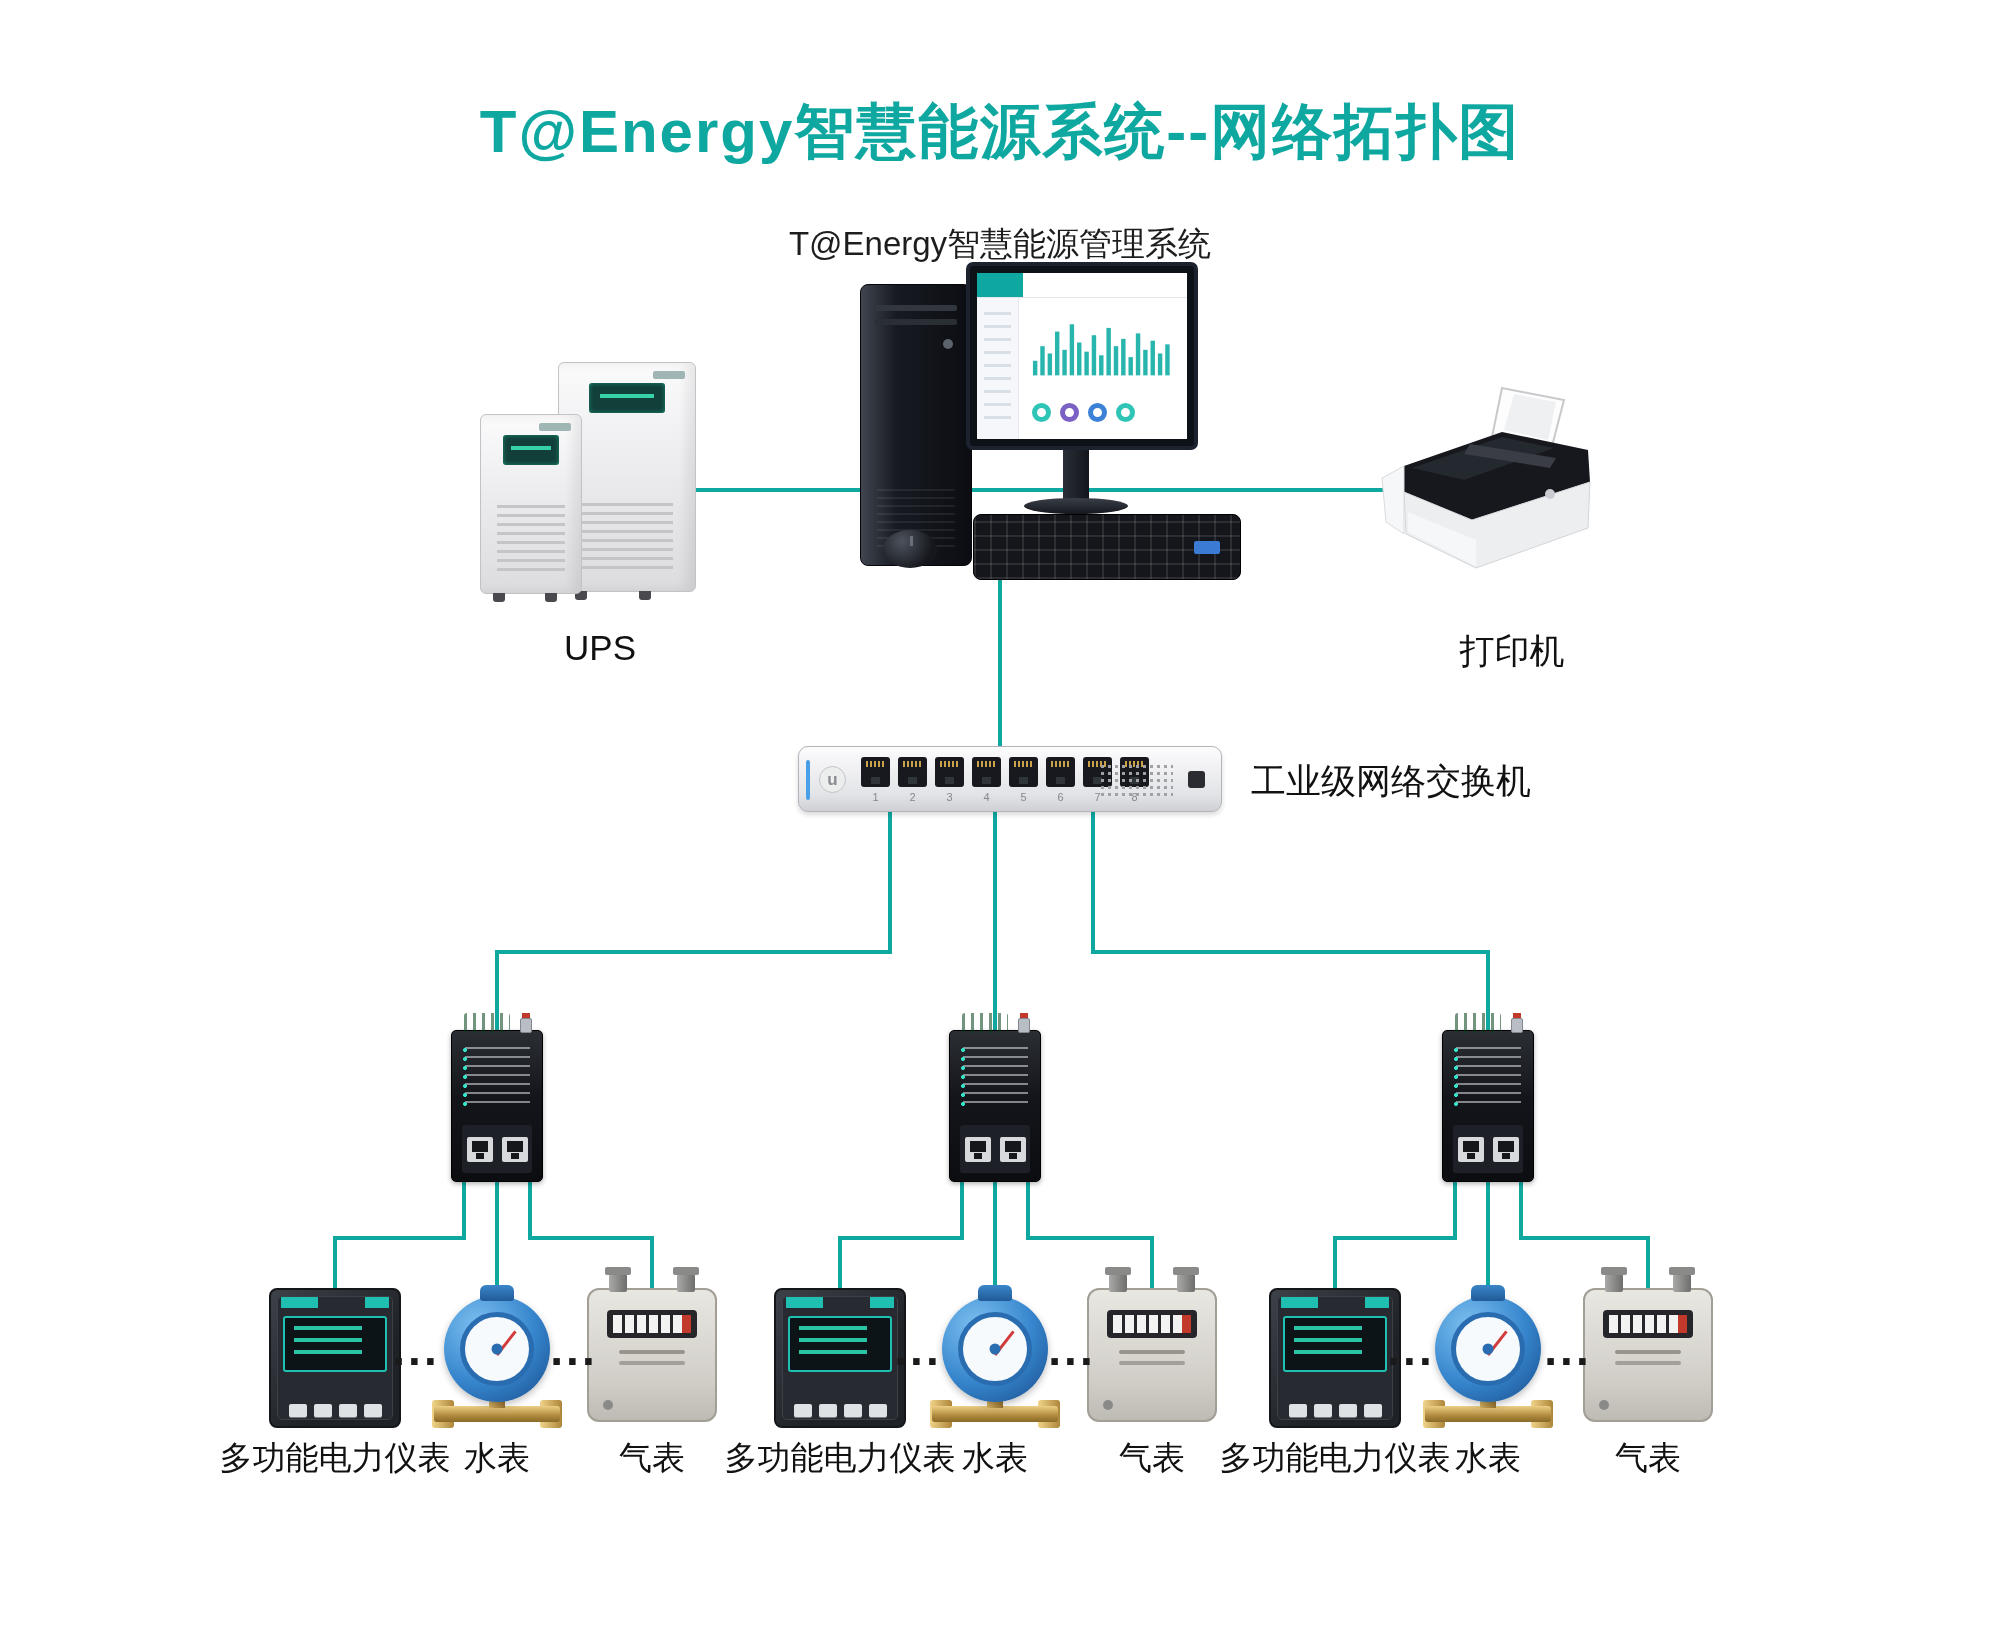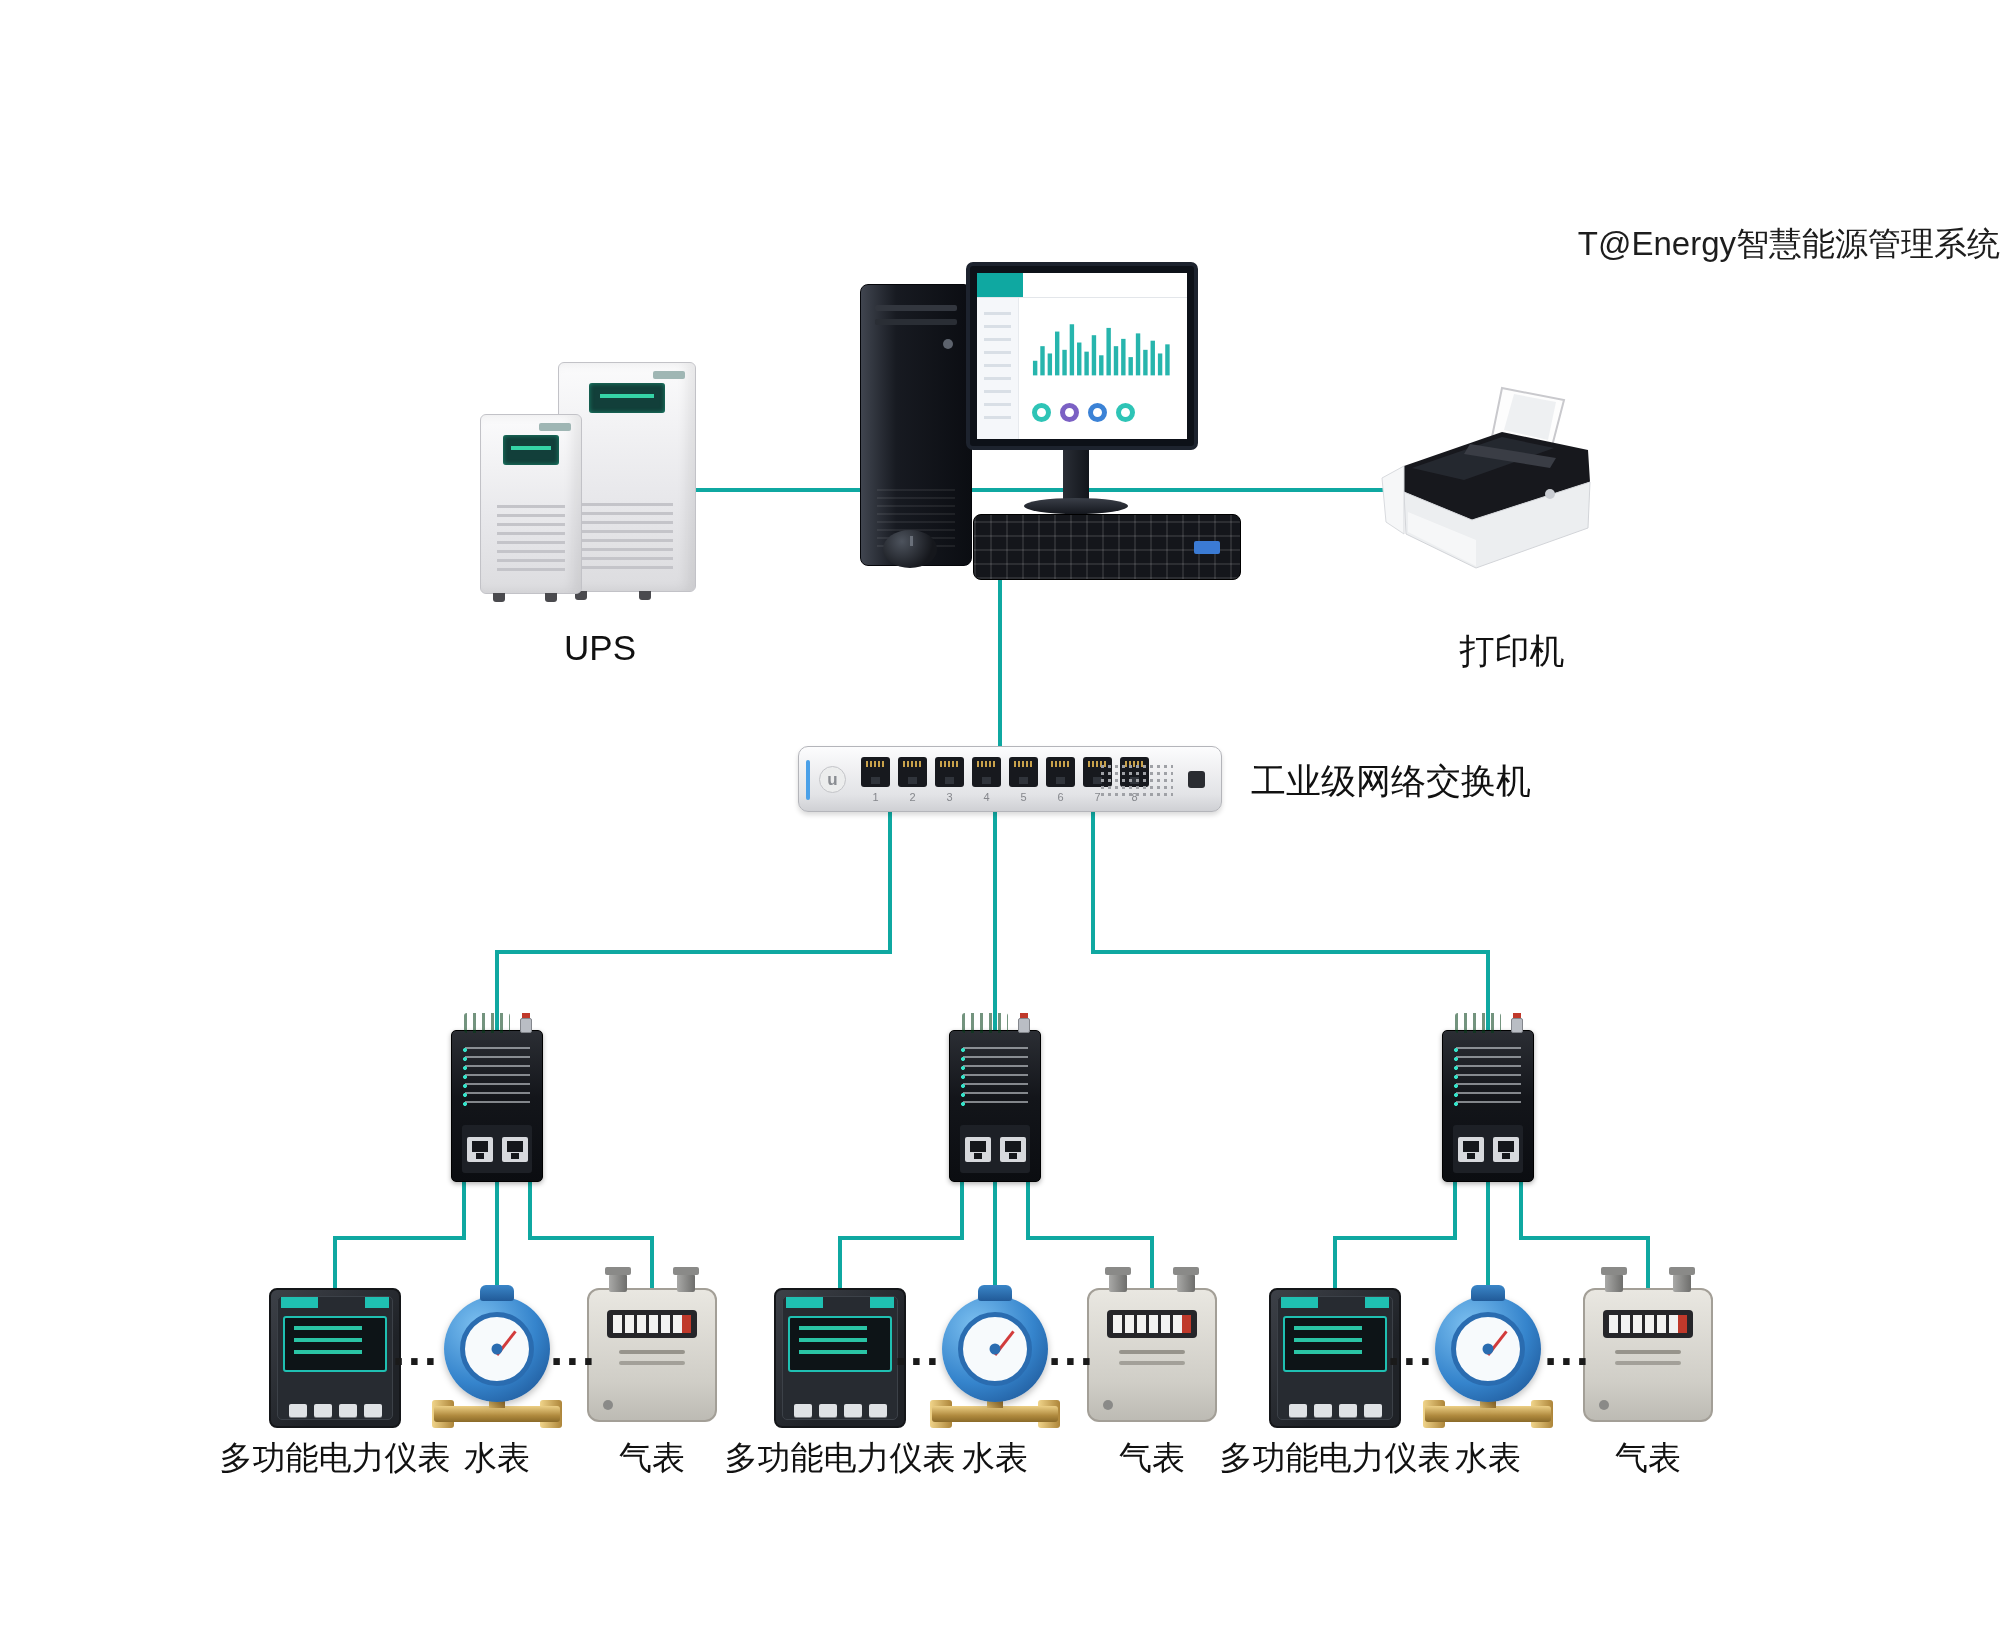--- a/index.html
+++ b/index.html
@@ -3,21 +3,21 @@
 <meta charset="utf-8">
 <style>
   :root { --accent:#0FA8A1; }
   * { margin:0; padding:0; box-sizing:border-box; }
   body { background:#ffffff; font-family:"Liberation Sans", sans-serif; }
   .canvas { position:relative; width:2000px; height:1652px; background:#ffffff; overflow:hidden; }
 
   
   .title { position:absolute; top:92px; left:0; width:100%; text-align:center;
            font-size:60px; font-weight:800; letter-spacing:2px; color:var(--accent); z-index:3; }
-  .subtitle { position:absolute; top:222px; left:0; width:100%; text-align:right;
+  .subtitle { position:absolute; top:222px; left:0; width:100%; text-align:center;
               font-size:33px; color:#1d1d1d; z-index:3; }
   .node-label { position:absolute; font-size:35px; color:#111; transform:translateX(-50%);
                 white-space:nowrap; z-index:3; }
   .node-label.left-align { transform:none; }
   .dots { position:absolute; transform:translateX(-50%); font-size:46px; font-weight:700;
           color:#1a1a1a; letter-spacing:3px; z-index:3; }
 
   
   .wires { position:absolute; left:0; top:0; z-index:1; color:var(--accent); }
   .wires path { stroke:currentColor; stroke-width:4; fill:none; }
@@ -183,20 +183,21 @@
     <path d="M497 1175 V1305"></path>
     <path d="M530 1175 V1238 H652 V1295"></path>
     <path d="M962 1175 V1238 H840 V1295"></path>
     <path d="M995 1175 V1305"></path>
     <path d="M1028 1175 V1238 H1152 V1295"></path>
     <path d="M1455 1175 V1238 H1335 V1295"></path>
     <path d="M1488 1175 V1305"></path>
     <path d="M1521 1175 V1238 H1648 V1295"></path>
   </svg>
 
+  <div class="title">T@Energy智慧能源系统--网络拓扑图</div>
   <div class="subtitle">T@Energy智慧能源管理系统</div>
 
   <div class="dev" style="left:480px; top:362px; width:220px; height:240px;">
     <div class="ups-tower ups-tall">
       <div class="ups-badge"></div>
       <div class="ups-screen"></div>
       <div class="ups-grill"></div>
     </div>
     <div class="ups-tower ups-short">
       <div class="ups-badge"></div>

